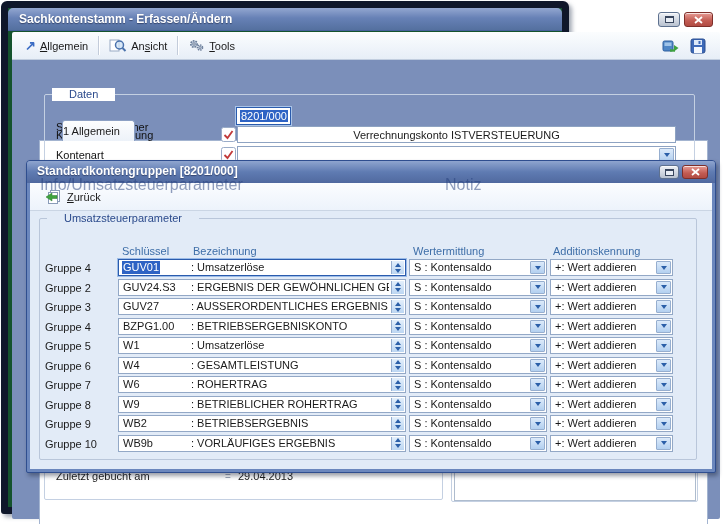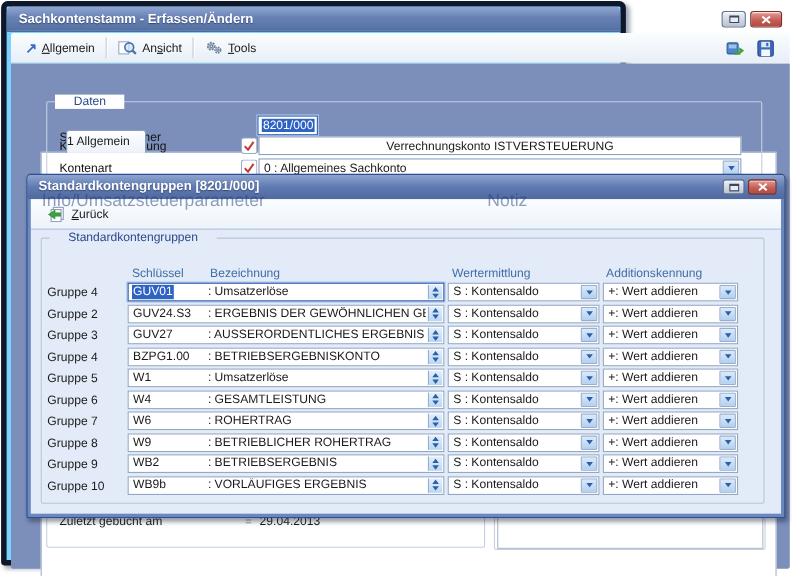--- a/index.html
+++ b/index.html
@@ -1,21 +1,21 @@
 <!DOCTYPE html>
 <html><head>
 <meta charset="utf-8">
 <style>
   html,body { margin:0; padding:0; background:#ffffff; }
   * { box-sizing:border-box; }
   .stage { position:relative; width:723px; height:524px; font-family:"Liberation Sans",sans-serif; font-size:11px; color:#1a1a1a; overflow:hidden; }
 
   
   .win { position:absolute; left:1px; top:1px; width:568px; height:513px;
-         background:#7dd3fc; border:5px solid #0f172a; border-radius:6px 6px 3px 3px;
+         background:#14532d; border:7px solid #0f172a; border-radius:6px 6px 3px 3px;
          box-shadow:3px 3px 4px rgba(90,100,120,.55); }
   .titlebar { position:absolute; left:0; top:0; right:0; height:23px;
               background:linear-gradient(180deg,#93a7d0 0%,#6781b6 45%,#54709f 100%);
               border-radius:5px 5px 0 0; border-bottom:1px solid #46619a;
               color:#fff; font-weight:bold; font-size:12px; line-height:22px; padding-left:11px;
               text-shadow:0 1px 1px rgba(20,30,60,.55); }
   .win-btn { position:absolute; top:4px; height:15px; border-radius:3px; border:1px solid #5e718f;
              background:linear-gradient(#eef1f6,#b9c2d0); display:flex; align-items:center; justify-content:center;
              box-shadow:inset 0 1px 0 rgba(255,255,255,.7); }
   .win-btn.close { background:linear-gradient(#e79b94,#c25b52 60%,#b14b43); border-color:#7e2f2a; }
@@ -184,21 +184,20 @@
       </div>
 
       <div class="fld-label" style="left:44px; top:89px;">Kontenart</div>
       <div class="check-btn" style="left:209px; top:87px;">
         <svg width="15" height="15" viewBox="0 0 15 15">
             <rect x="0.5" y="0.5" width="14" height="14" rx="2" fill="#fff" stroke="#9aacc8"></rect>
             <path d="M3.5 8 L6.5 11 L11.5 4" stroke="#c23a3a" stroke-width="1.8" fill="none"></path>
           </svg>
       </div>
       <div class="combo" style="left:225px; top:86px; width:439px; height:18px;">
-        <span class="val">0 : Allgemeines Sachkonto</span>
         <span class="ddbtn">
             <i></i>
           </span>
       </div>
 
       <div class="footer-label" style="top:410px; left:44px;">Zuletzt gebucht am</div>
       <div class="footer-eq" style="top:411px; left:213px;">=</div>
       <div class="footer-value" style="top:410px; left:226px;">29.04.2013</div>
       <div class="notiz-box" style="left:442px; top:248px;"></div>
     </div>
@@ -225,21 +224,21 @@
               <rect x="5.5" y="1.5" width="9" height="11" fill="#fff" stroke="#8a9cb8"></rect>
               <rect x="3.5" y="3.5" width="9" height="11" fill="#fff" stroke="#8a9cb8"></rect>
               <polygon points="1,8 7,4 7,6.5 12,6.5 12,9.5 7,9.5 7,12" fill="#3fa23f" stroke="#2b7e2b" stroke-width="0.5"></polygon>
             </svg>
           <span class="tb-lbl"><span></span><u>Z</u><span>urück</span></span>
         </div>
       </div>
 
       <div class="dlg-body">
         <div class="dlg-group">
-          <span class="legend">Standardkontengruppen</span>
+          <span class="legend">Umsatzsteuerparameter</span>
         </div>
 
         <div class="col-hd" style="left:92px;">Schlüssel</div>
         <div class="col-hd" style="left:163px;">Bezeichnung</div>
         <div class="col-hd" style="left:383px;">Wertermittlung</div>
         <div class="col-hd" style="left:523px;">Additionskennung</div>
 
         <div class="rows">
 
         <div class="dlg-row selected">

